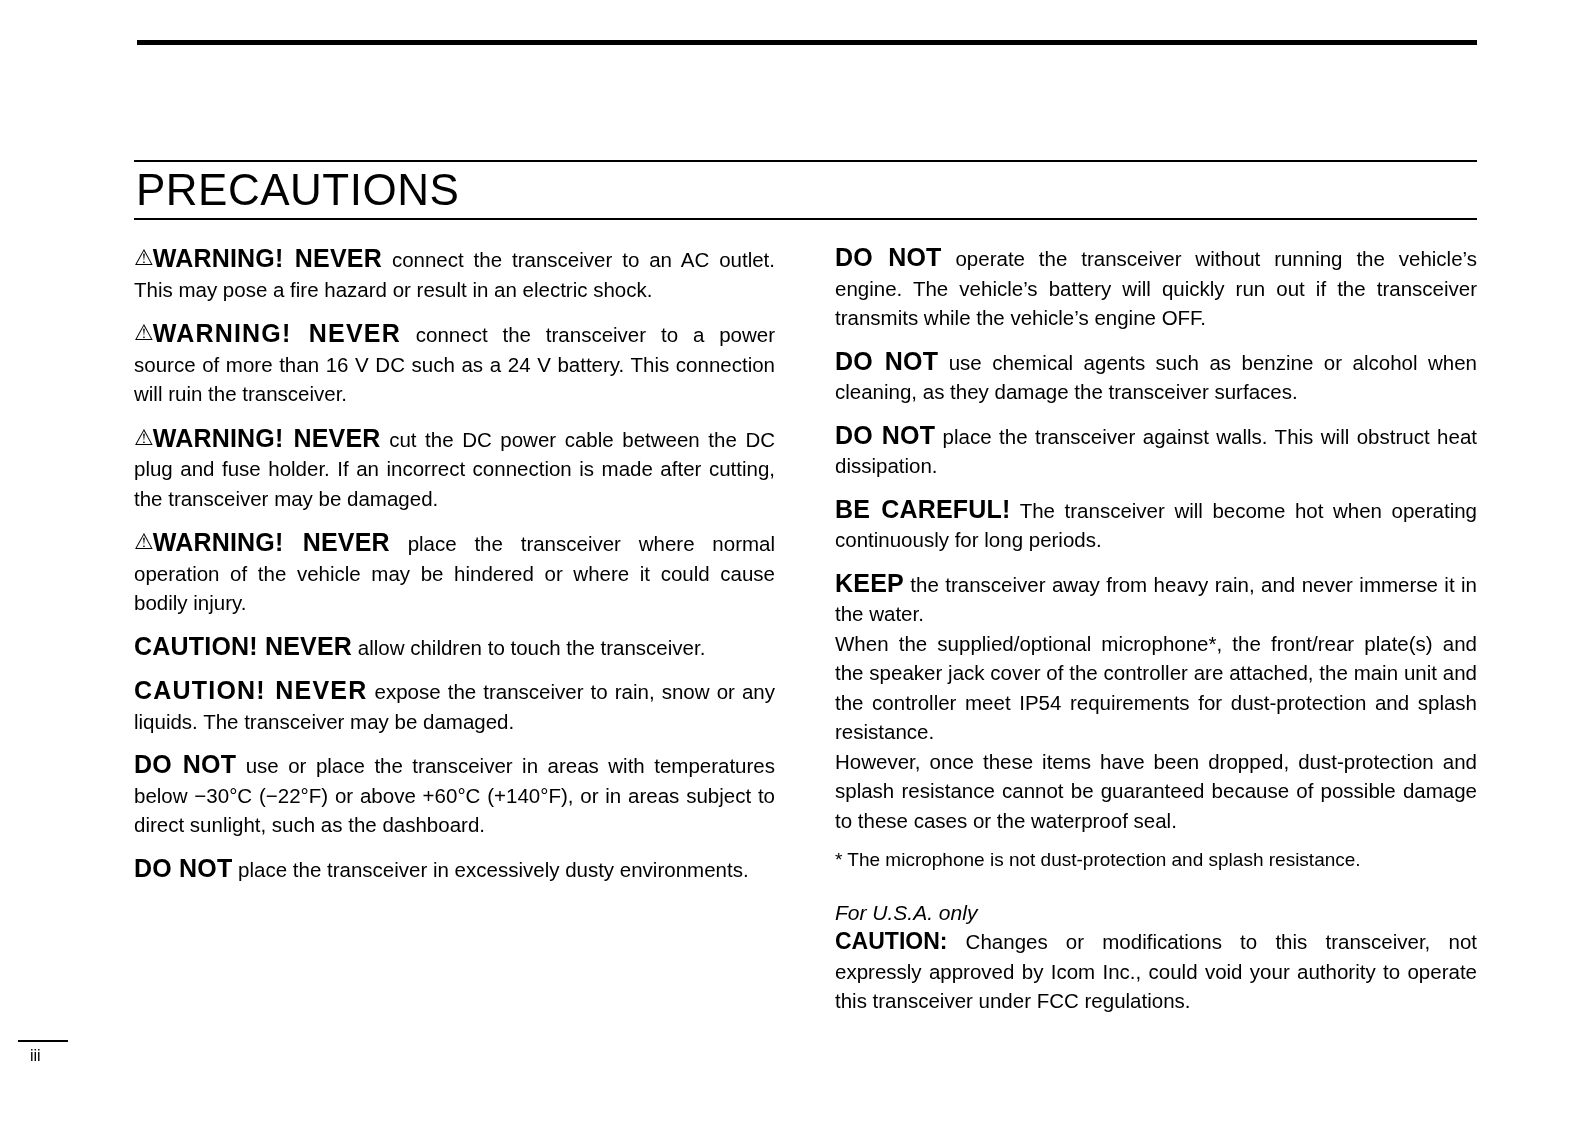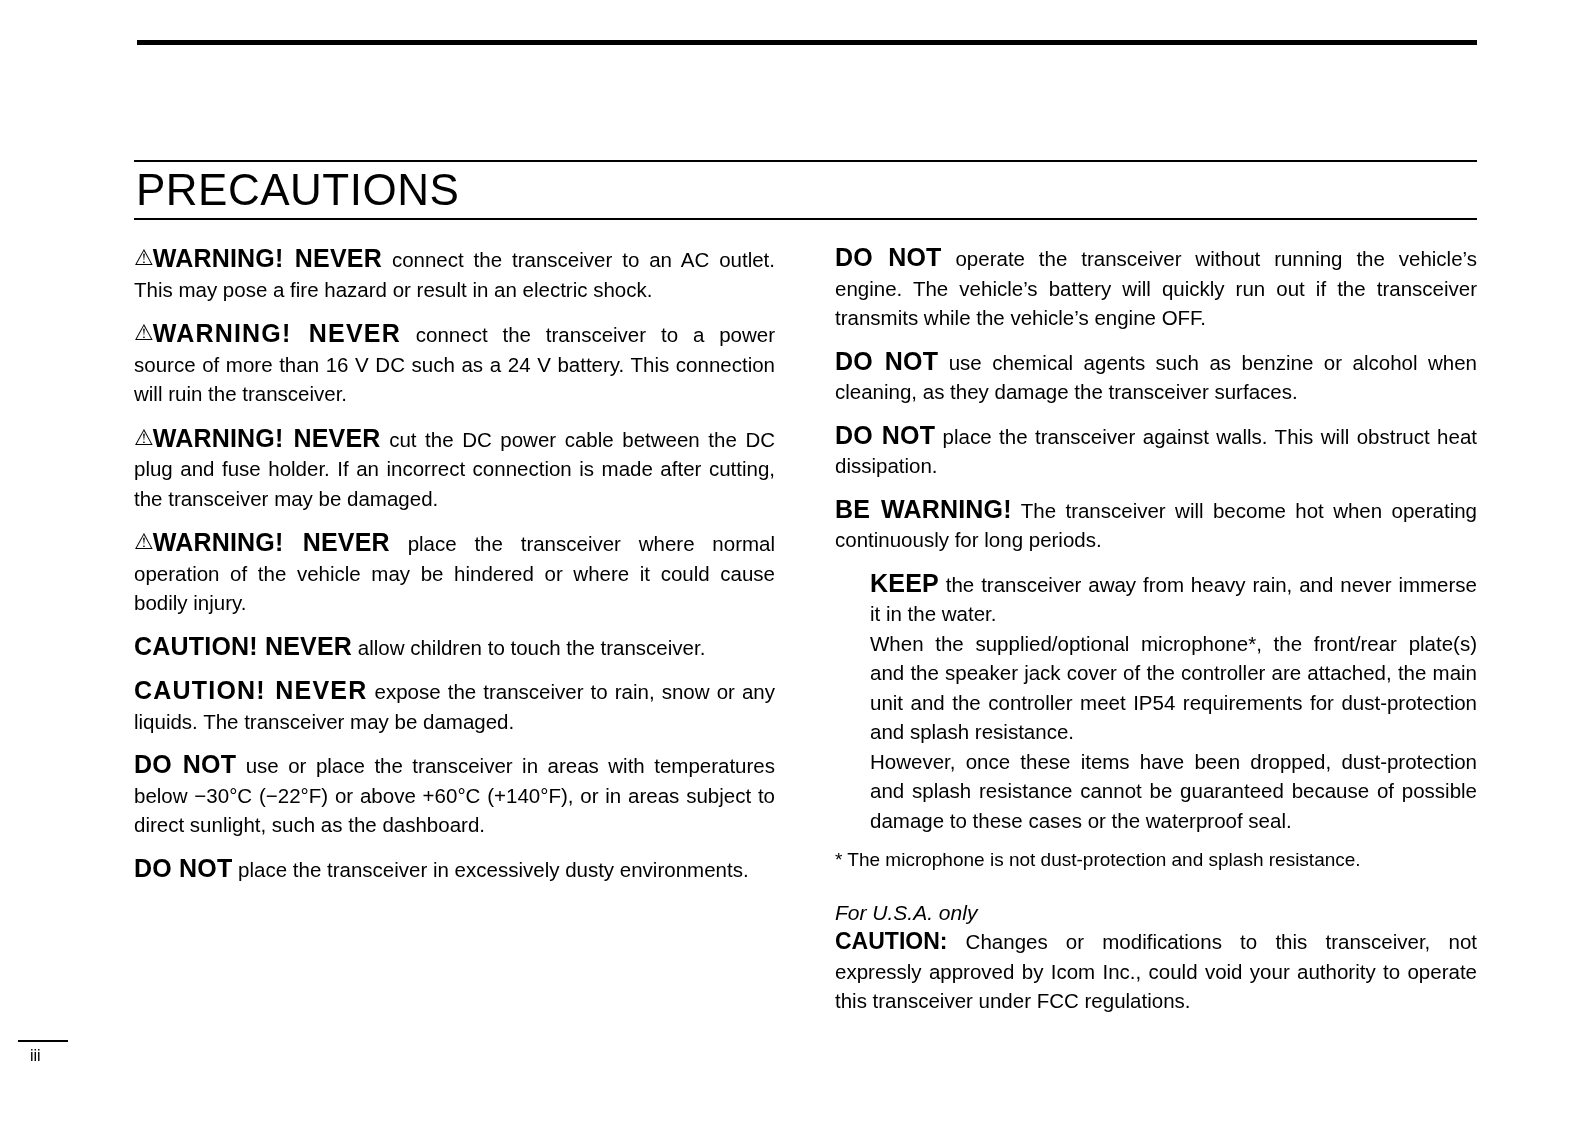--- a/index.html
+++ b/index.html
@@ -72,21 +72,20 @@
   }
   p.para {
     margin: 0 0 14px 0;
     font-size: 20.5px;
     line-height: 29.5px;
     text-align: justify;
     text-justify: inter-word;
   }
   p.tight {
     margin-bottom: 0;
-    margin-left: 35px;
   }
   .lead {
     font-weight: bold;
     font-size: 25px;
     letter-spacing: 0.2px;
   }
   .lead.spaced {
     letter-spacing: 1.2px;
   }
   .warn-icon {
@@ -189,21 +188,21 @@
 
       <p class="para">
         <span class="lead">DO NOT</span><span> use chemical agents such as benzine or alcohol when cleaning, as they damage the transceiver surfaces.</span>
       </p>
 
       <p class="para">
         <span class="lead">DO NOT</span><span> place the transceiver against walls. This will obstruct heat dissipation.</span>
       </p>
 
       <p class="para">
-        <span class="lead">BE WARNING!</span><span> The transceiver will become hot when operating continuously for long periods.</span>
+        <span class="lead">BE CAREFUL!</span><span> The transceiver will become hot when operating continuously for long periods.</span>
       </p>
 
       <p class="para tight">
         <span class="lead">KEEP</span><span> the transceiver away from heavy rain, and never immerse it in the water.</span>
       </p>
 
       <p class="para tight">When the supplied/optional microphone*, the front/rear plate(s) and the speaker jack cover of the controller are attached, the main unit and the controller meet IP54 requirements for dust-protection and splash resistance.</p>
 
       <p class="para tight">However, once these items have been dropped, dust-protection and splash resistance cannot be guaranteed because of possible damage to these cases or the waterproof seal.</p>
 

